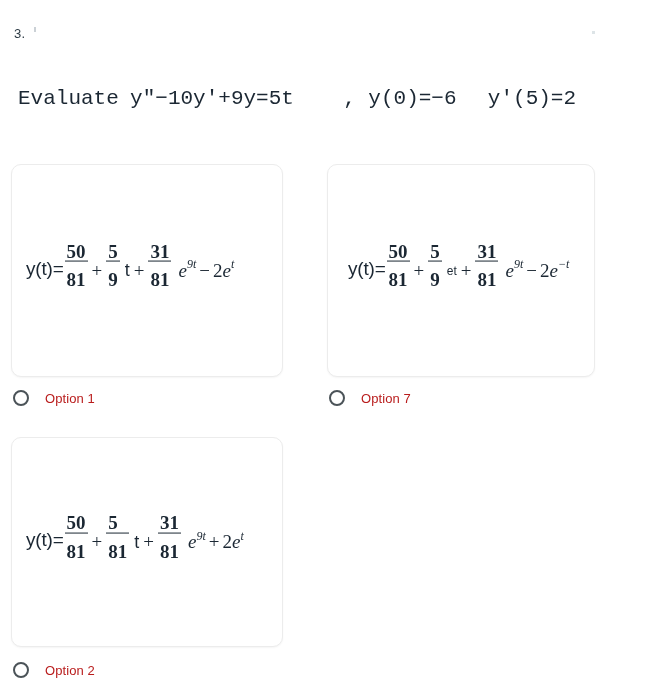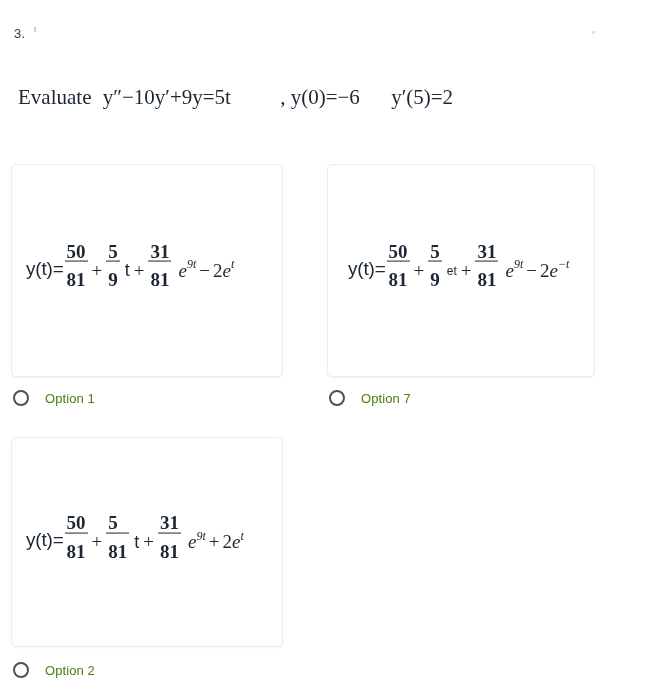--- a/index.html
+++ b/index.html
@@ -54,28 +54,28 @@
     top: 84px;
     font-family: "Liberation Serif", serif;
     font-size: 21px;
     line-height: 26px;
     color: #1b2733;
     white-space: nowrap;
   }
   .prompt .seg { display: inline-block; vertical-align: baseline; }
   .prompt .gap-a { display: inline-block; width: 44px; }
   .prompt .gap-b { display: inline-block; width: 26px; }
-  .pr { font-family: Liberation Serif, serif; }
+  .pr { font-family: Liberation Mono, monospace; }
 
   
   .card {
     position: absolute;
     background: #ffffff;
     border: 1px solid #ececec;
-    border-radius: 5px;
+    border-radius: 10px;
     box-shadow: 0 1px 2px rgba(0,0,0,0.045);
     box-sizing: border-box;
   }
   #card-1 { left: 11px;  top: 164px; width: 272px; height: 213px; }
   #card-2 { left: 327px; top: 164px; width: 268px; height: 213px; }
   #card-3 { left: 11px;  top: 437px; width: 272px; height: 210px; }
 
   .formula {
     position: absolute;
     left: 0;
@@ -136,21 +136,21 @@
     border: 2px solid #4b5358;
     border-radius: 50%;
     background: #ffffff;
     box-sizing: border-box;
     flex: 0 0 auto;
   }
   .radio-label {
     margin-left: 16px;
     font-family: "Liberation Sans", sans-serif;
     font-size: 13px;
-    color: #4d7c0f;
+    color: #b91c1c;
     letter-spacing: .1px;
     white-space: nowrap;
   }
 </style>
 </head>
 <body>
 
 <div class="qnum">3.</div>
 <div class="qnum-speck"></div>
 <div class="tr-speck"></div>

